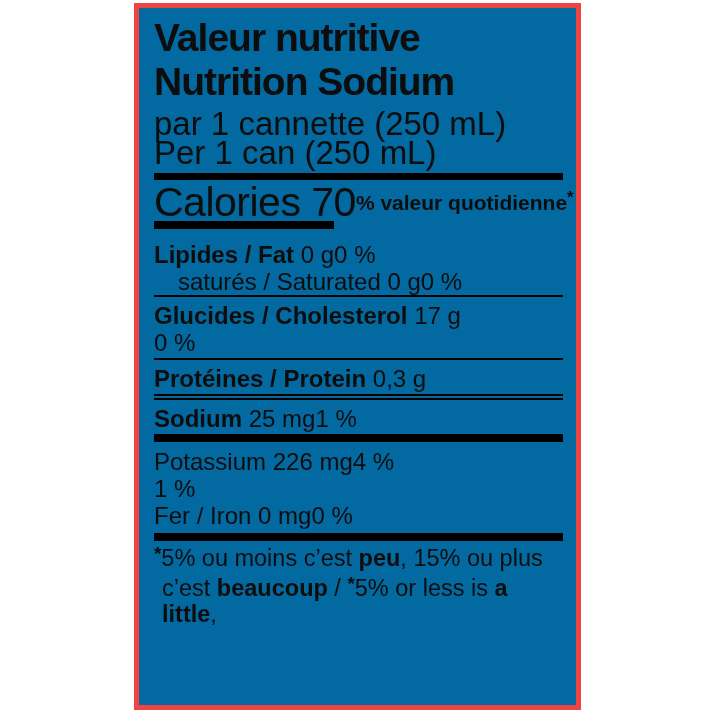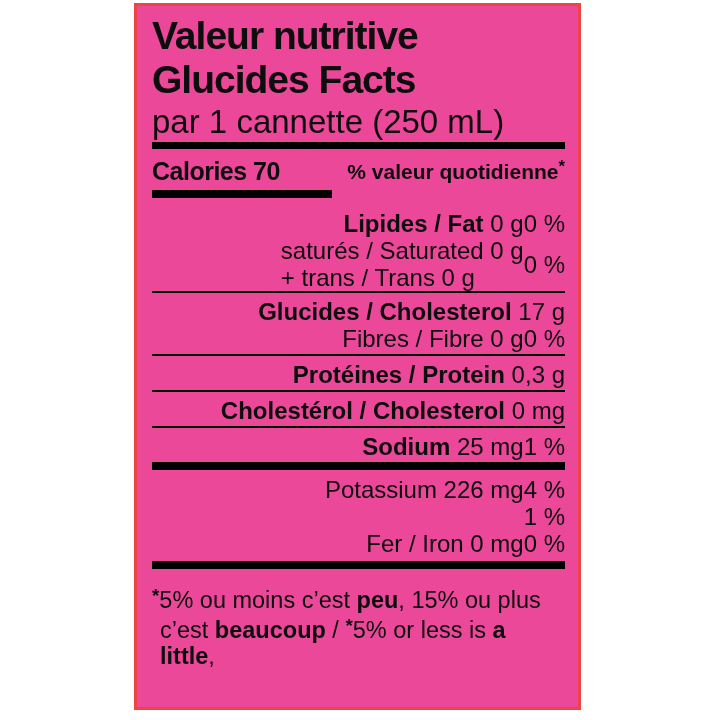--- a/index.html
+++ b/index.html
@@ -9,22 +9,22 @@
     background:#ffffff;
     font-family:"Liberation Sans", sans-serif;
     color:#0d0d0d;
     overflow:hidden;
   }
   .label{
     position:absolute;
     left:134px;top:3px;
     width:447px;height:707px;
     box-sizing:border-box;
-    border:3px solid #ef4444;
-    background:#ec4899;
+    border:5px solid #ef4444;
+    background:#0369a1;
     padding:8px 13px 0 15px;
     overflow:hidden;
   }
   .title{
     font-size:39px;
     font-weight:700;
     line-height:44px;
     letter-spacing:-1px;
     white-space:nowrap;
   }
@@ -37,22 +37,22 @@
   .bar{height:7px;background:#000;}
   .bar-top{margin-top:6px;}
   .cal-row{
     display:flex;
     justify-content:space-between;
     align-items:flex-start;
     margin-top:5px;
     height:52px;
   }
   .cal-label{
-    font-size:25px;
-    font-weight:700;
+    font-size:41px;
+    font-weight:400;
     line-height:34px;
     letter-spacing:-0.5px;
     white-space:nowrap;
   }
   .cal-underline{
     width:180px;height:8px;background:#000;margin-top:2px;
   }
   .dv-head{
     text-align:right;
     font-size:21px;
@@ -60,56 +60,57 @@
     line-height:26px;
     white-space:nowrap;
   }
   .ast{
     font-weight:700;
     font-size:80%;
     vertical-align:25%;
   }
   .row{
     display:flex;
-    justify-content:flex-end;
+    justify-content:flex-start;
     align-items:flex-start;
     font-size:24px;
     line-height:27px;
   }
   .row.vcenter{align-items:center;}
   .nm{white-space:nowrap;}
   .nm b{font-weight:700;}
   .amt{margin-left:0.28em;}
   .indent{padding-left:24px;}
   .dv{white-space:nowrap;text-align:right;}
   .rule{height:2px;background:#000;}
   .mt2{margin-top:2px;}
   .mt4{margin-top:4px;}
   .mt5{margin-top:5px;}
   .mt6{margin-top:6px;}
   .thick{height:8px;background:#000;}
   .footnote{
-    margin-top:14px;
+    margin-top:0;
     font-size:23.5px;
     line-height:25px;
     padding-left:8px;
   }
   .footnote b{font-weight:700;}
   .hang{margin-left:-8px;}
 </style>
 </head>
 <body>
 
 <div class="canvas">
   <div class="label">
 
     <div class="title">Valeur nutritive</div>
-    <div class="title">Glucides Facts</div>
+    <div class="title">Nutrition Sodium</div>
 
     <div class="serving first">par 1 cannette (250 mL)</div>
+    <div class="serving">Per 1 can (250 mL)</div>
 
     <div class="bar bar-top"></div>
 
     <div class="cal-row">
       <div>
         <div class="cal-label">Calories 70</div>
         <div class="cal-underline"></div>
       </div>
       <div class="dv-head">
         <div><span>% valeur quotidienne</span><span class="ast">*</span></div>
@@ -117,48 +118,43 @@
     </div>
 
     <div class="row mt4">
       <div class="nm"><b>Lipides / Fat</b><span class="amt">0 g</span></div>
       <div class="dv">0 %</div>
     </div>
 
     <div class="row vcenter">
       <div class="nm indent">
         <div>saturés / Saturated 0 g</div>
-        <div>+ trans / Trans 0 g</div>
       </div>
       <div class="dv">0 %</div>
     </div>
 
     <div class="rule"></div>
 
     <div class="row mt5">
       <div class="nm"><b>Glucides / Cholesterol</b><span class="amt">17 g</span></div>
     </div>
 
     <div class="row">
-      <div class="nm indent">Fibres / Fibre 0 g</div>
       <div class="dv">0 %</div>
     </div>
 
 
     <div class="rule mt2"></div>
 
     <div class="row mt5">
       <div class="nm"><b>Protéines / Protein</b><span class="amt">0,3 g</span></div>
     </div>
 
     <div class="rule mt2"></div>
 
-    <div class="row mt5">
-      <div class="nm"><b>Cholestérol / Cholesterol</b><span class="amt">0 mg</span></div>
-    </div>
 
     <div class="rule mt2"></div>
 
     <div class="row mt5">
       <div class="nm"><b>Sodium</b><span class="amt">25 mg</span></div>
       <div class="dv">1 %</div>
     </div>
 
     <div class="thick mt2"></div>
 

